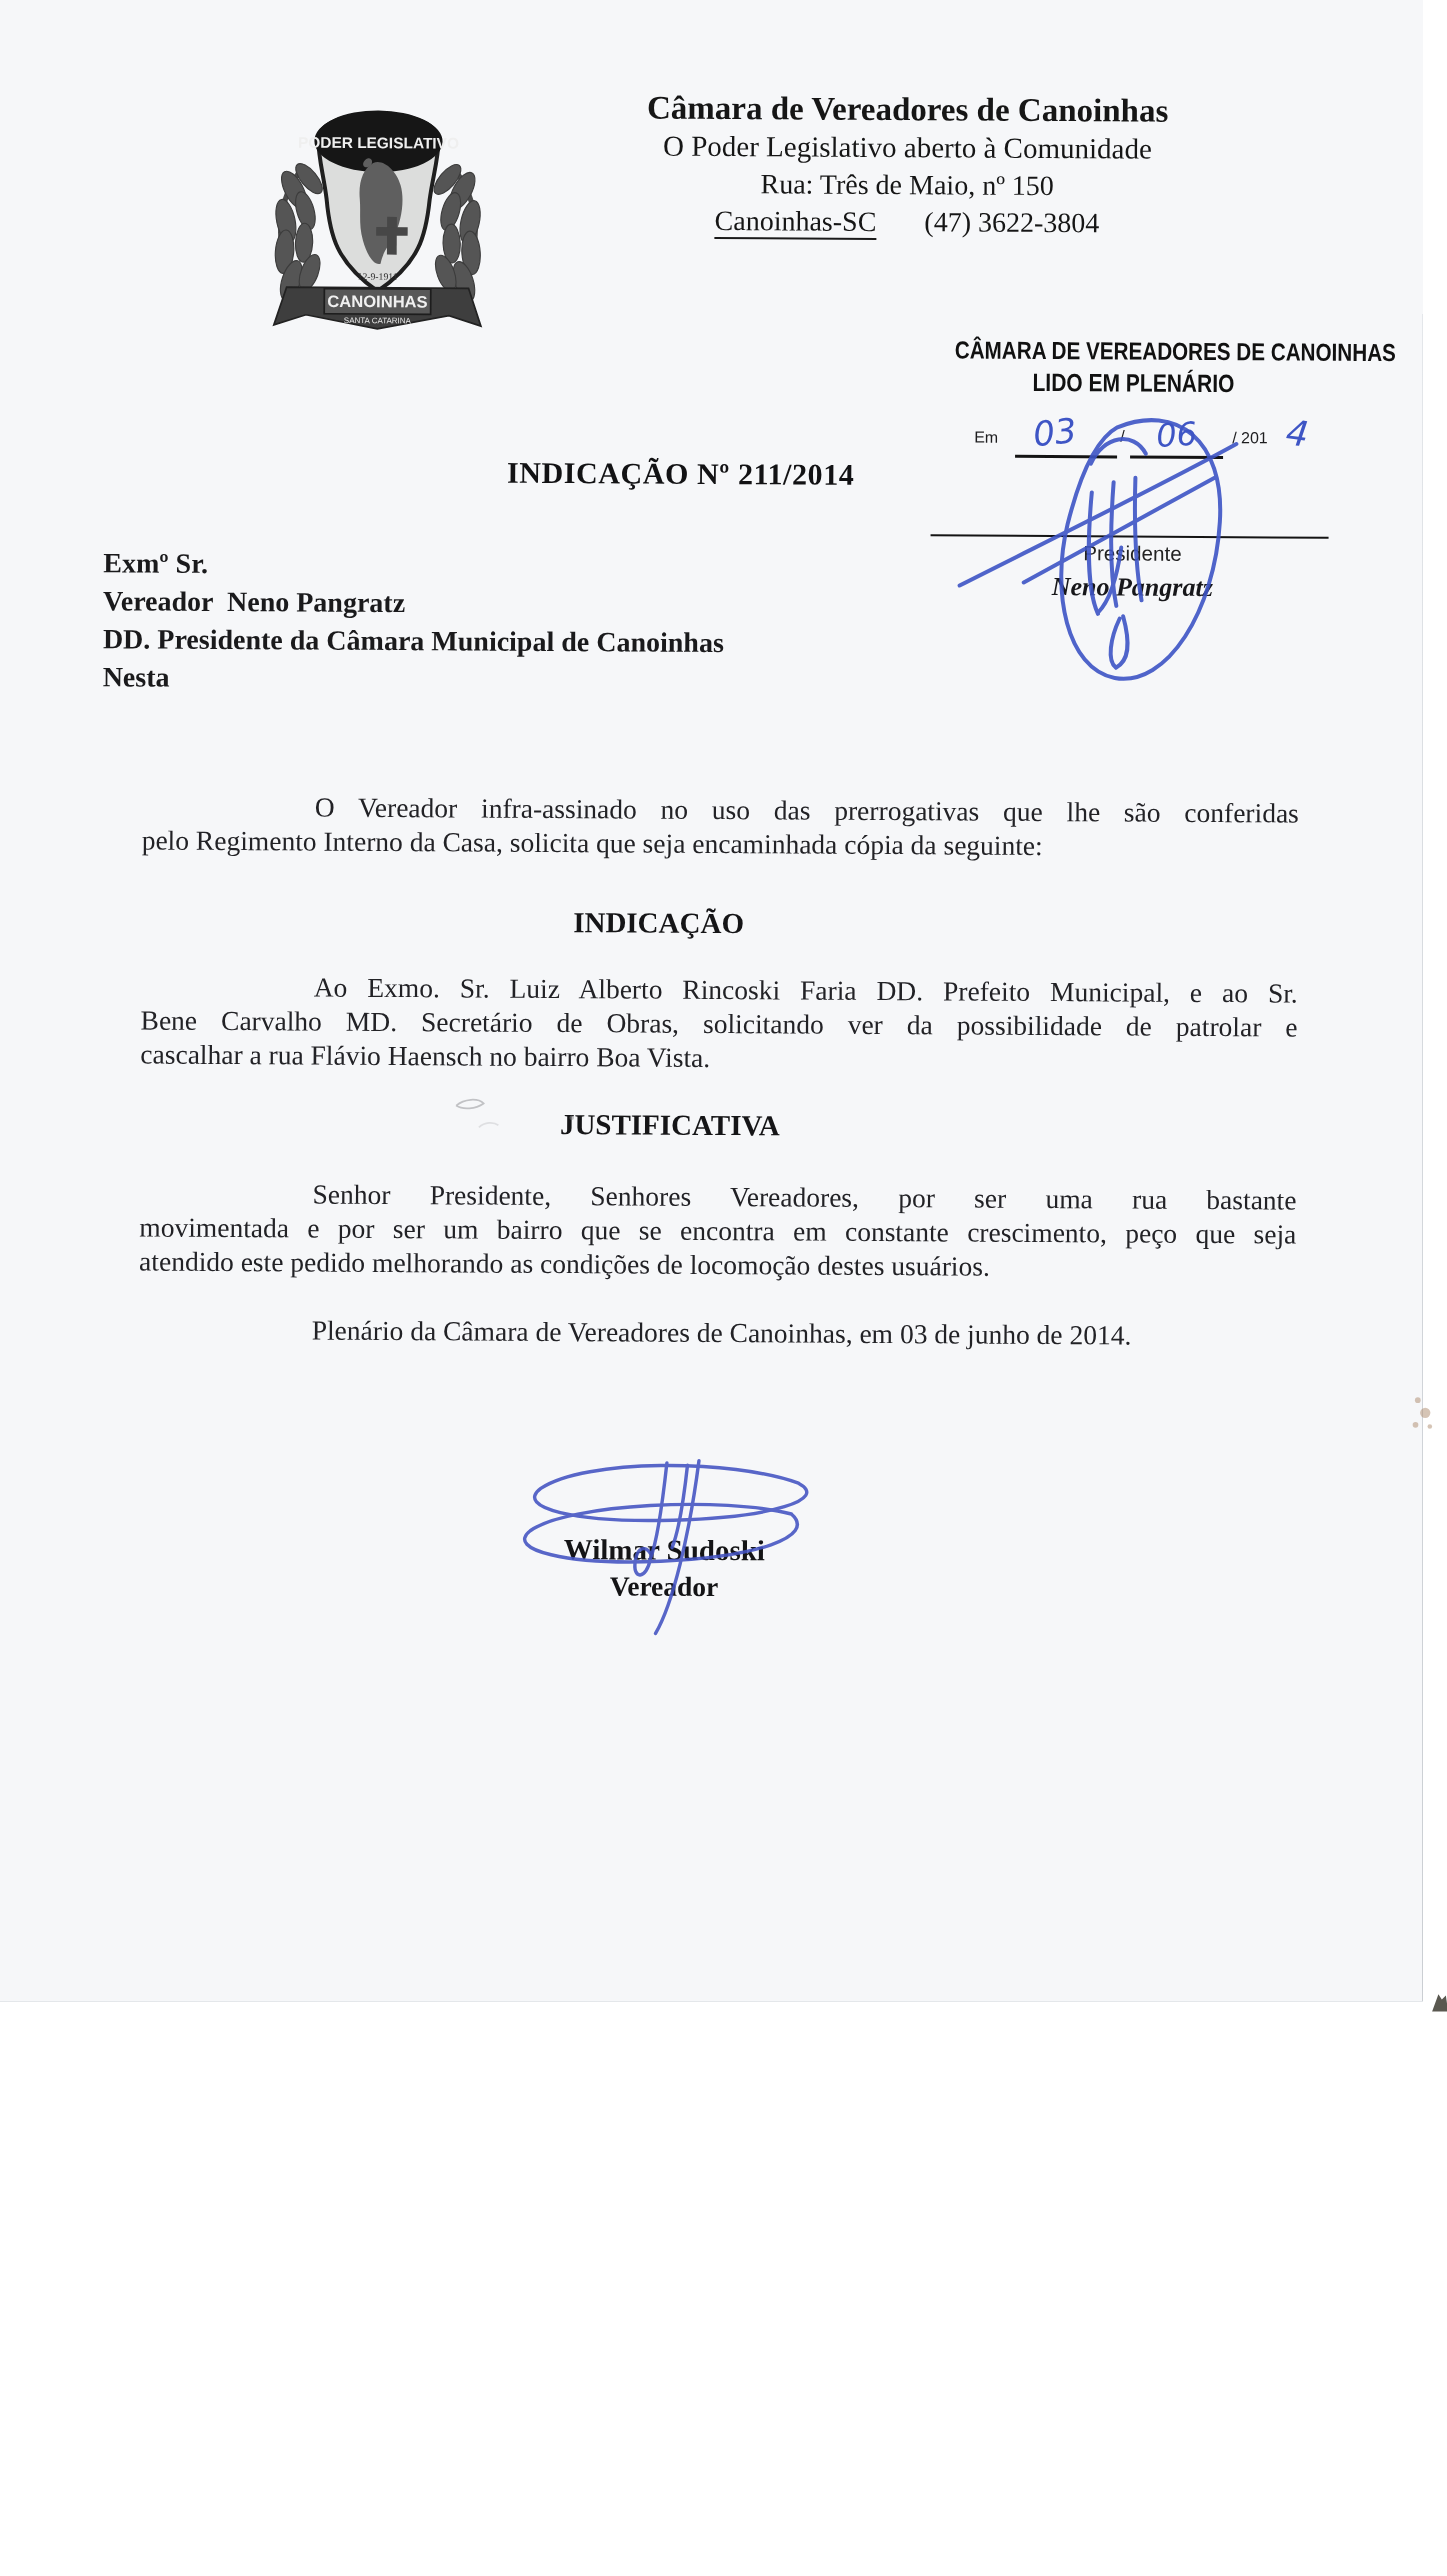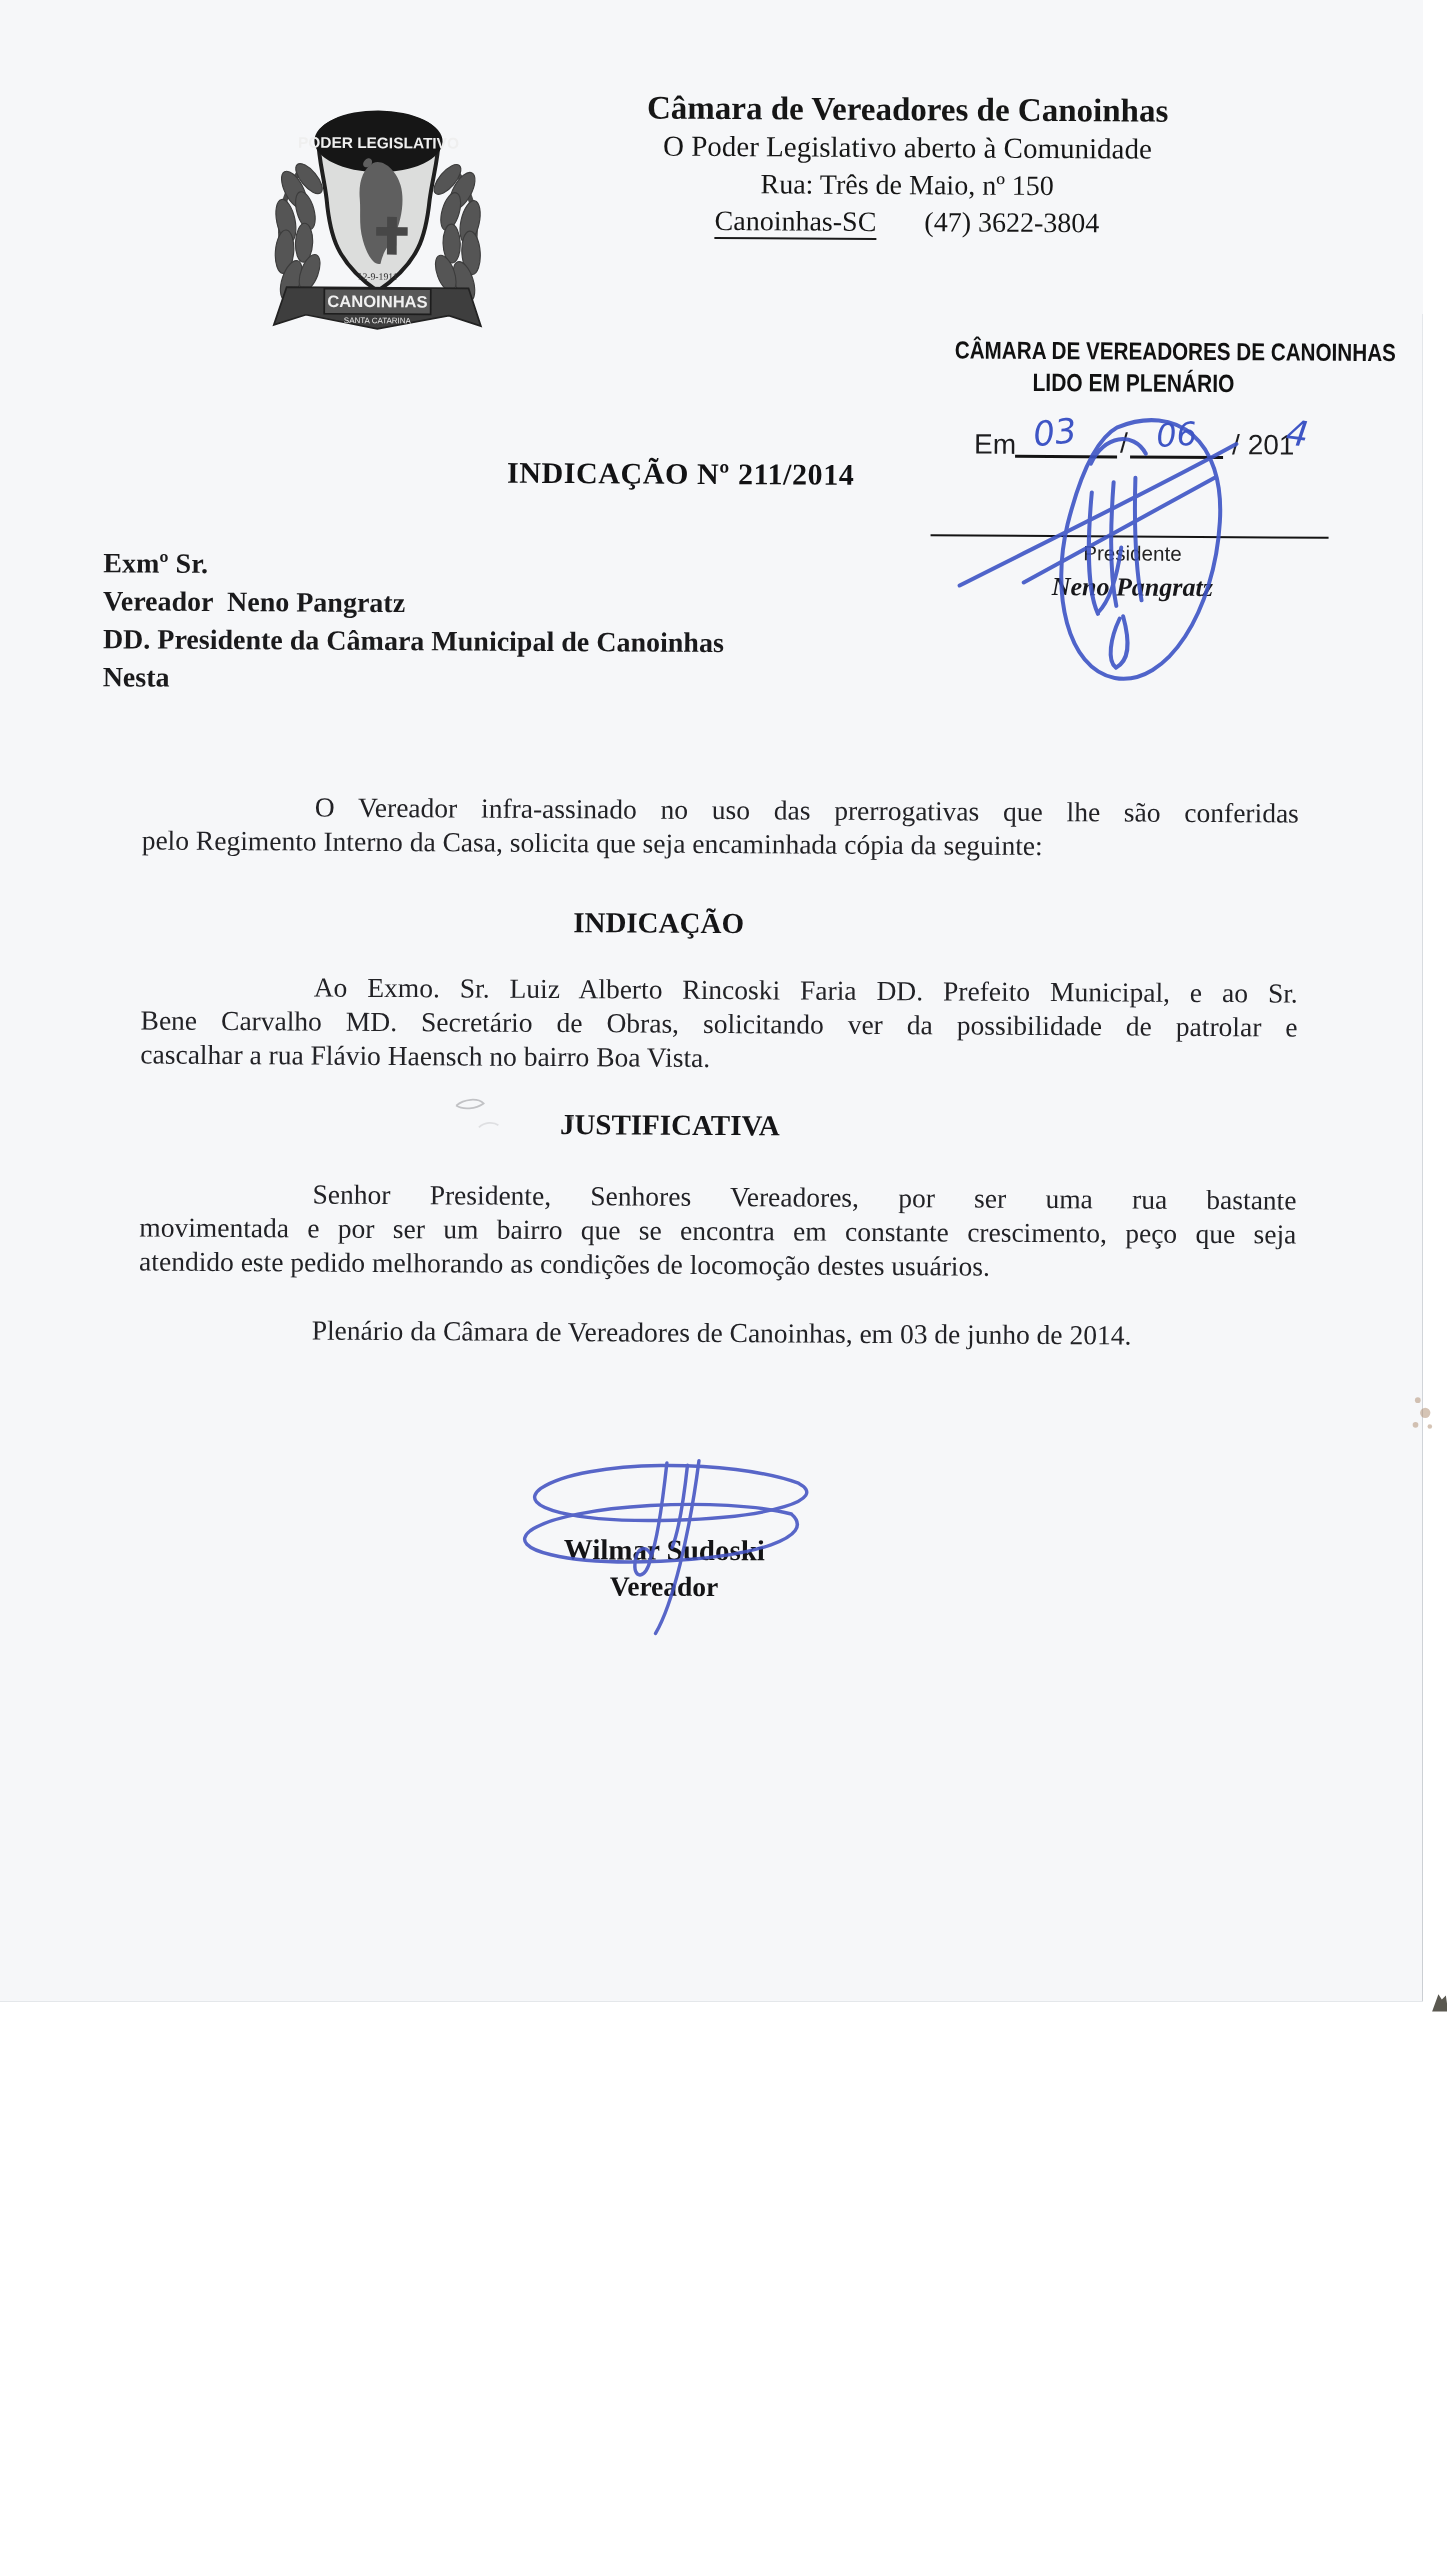--- a/index.html
+++ b/index.html
@@ -19,21 +19,21 @@
   #lh-address{font-size:28px;line-height:38px;}
   #lh-cityline{font-size:28px;line-height:35px;white-space:nowrap;}
   #lh-city{border-bottom:2.9px solid #1a1a1a;padding-bottom:1.1px;}
   #lh-gap{display:inline-block;width:48px;}
   #stamp-org,#stamp-status{display:block;font-family:"Liberation Sans","DejaVu Sans",sans-serif;
       font-weight:700;white-space:nowrap;transform:scaleX(.84);transform-origin:50% 50%;color:#111;}
   #stamp{position:absolute;left:919px;top:333px;width:426px;text-align:center;}
   #stamp-org{font-size:24.6px;line-height:32px;}
   #stamp-status{font-size:25px;line-height:30px;}
   .abs{position:absolute;}
-  .printed{font-family:"Liberation Sans","DejaVu Sans",sans-serif;font-size:28px;color:#15151
+  .printed{font-family:"Liberation Sans","DejaVu Sans",sans-serif;font-size:16px;color:#15151
 5;}
   .hand{font-family:"DejaVu Sans",sans-serif;font-style:italic;color:#3e55c5;}
   #em-label{left:973px;top:427px;}
   #u1{left:1014px;top:453px;width:102px;height:2.9px;background:#141414;}
   #u2{left:1129px;top:453px;width:93px;height:2.9px;background:#141414;}
   #day{left:1032px;top:410px;font-size:34px;transform:rotate(-6deg);}
   #s1{left:1119px;top:425px;}
   #month{left:1155px;top:413px;font-size:32px;transform:rotate(-4deg);}
   #s2{left:1231px;top:426px;}
   #year-digit{left:1285px;top:410px;font-size:35px;transform:rotate(7deg);}

